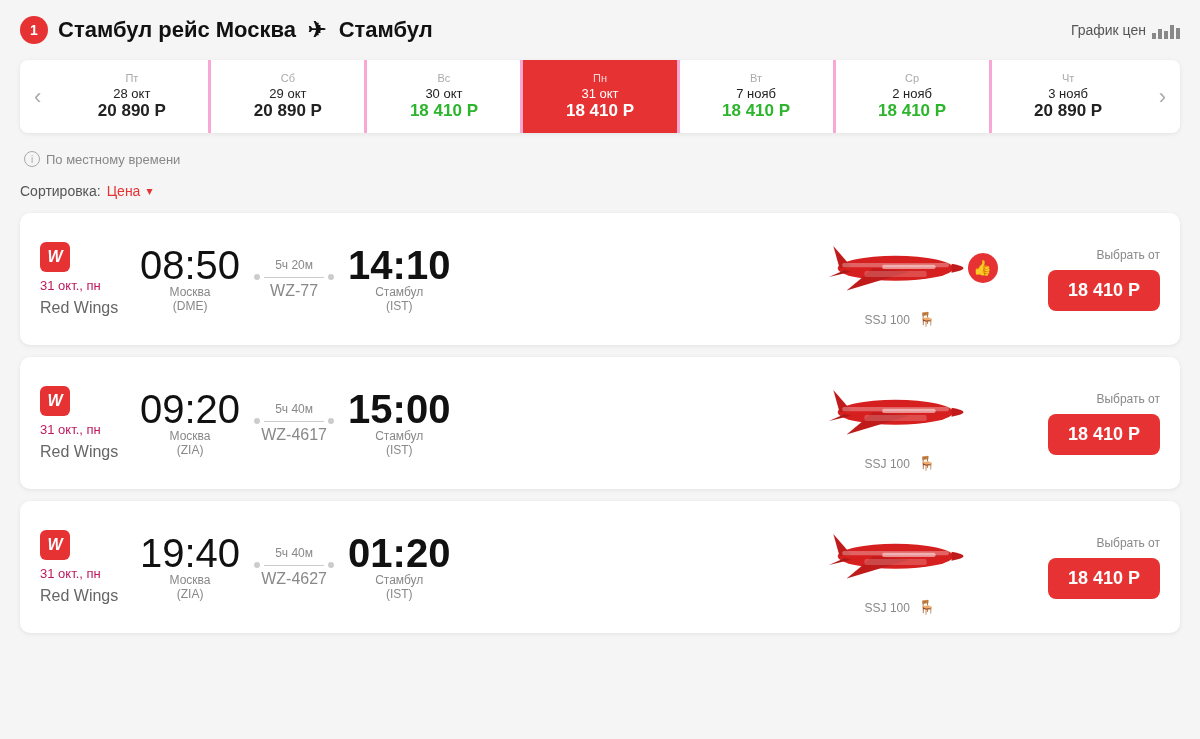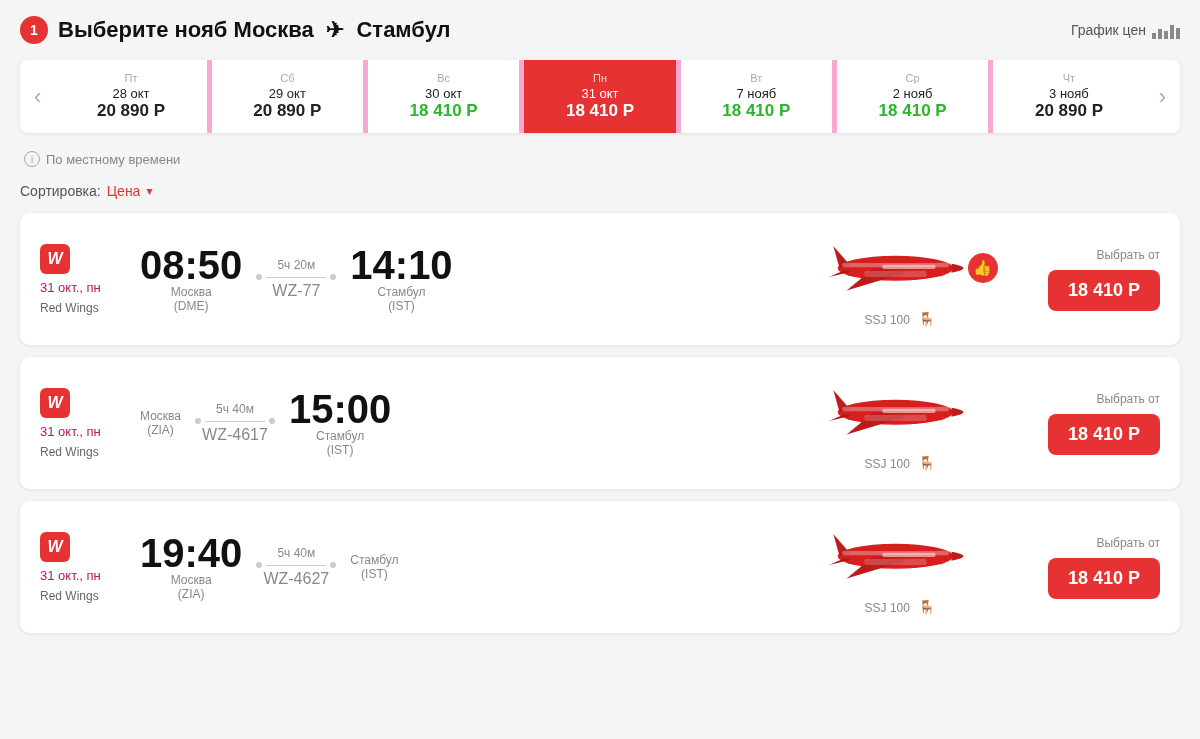--- a/index.html
+++ b/index.html
@@ -86,21 +86,21 @@
     }
     .date-items {
       display: flex;
       flex: 1;
     }
     .date-item {
       flex: 1;
       text-align: center;
       padding: 12px 8px;
       cursor: pointer;
-      border-right: 5px solid #f9a8d4;
+      border-right: 3px solid #f9a8d4;
     }
     .date-item:last-child { border-right: none; }
     .date-item.selected {
       background: #e63232;
       color: white;
     }
     .date-day-name {
       font-size: 11px;
       color: #aaa;
       margin-bottom: 2px;
@@ -178,38 +178,38 @@
       display: flex; align-items: center; justify-content: center;
       flex-shrink: 0;
     }
     .airline-logo-w {
       color: white;
       font-weight: 900;
       font-size: 16px;
       font-style: italic;
     }
     .flight-airline {
-      font-size: 12px;
+      font-size: 16px;
       color: #666;
     }
     .logo-date-col {
       display: flex;
       flex-direction: column;
       align-items: flex-start;
       gap: 6px;
       min-width: 100px;
     }
     .logo-row {
       display: flex;
       align-items: center;
       gap: 8px;
     }
     .depart-time {
       font-size: 40px;
-      font-weight: 700;
+      font-weight: 400;
       color: #111;
       line-height: 1;
     }
     .arrive-time {
       font-size: 40px;
       font-weight: 800;
       color: #111;
       line-height: 1;
     }
     .duration-col {
@@ -342,21 +342,21 @@
   </style>
 </head>
 <body>
 
 <div class="page">
 
   <div class="header">
     <div class="header-left">
       <div class="step-circle">1</div>
       <span class="header-title">
-        <span>Выберите нояб</span>
+        <span>Стамбул рейс</span>
         <span>Москва</span>
         <span style="margin:0 6px;">✈</span>
         <span>Стамбул</span>
       </span>
     </div>
     <button class="price-chart-btn">
       <span>График цен</span>
       <div class="chart-bars">
         <span style="height:6px"></span>
         <span style="height:10px"></span>
@@ -495,20 +495,21 @@
           <div class="airline-logo">
             <span class="airline-logo-w">W</span>
           </div>
         </div>
         <div class="flight-date">31 окт., пн</div>
         <div class="flight-airline">Red Wings</div>
       </div>
 
       <div class="flight-middle">
         <div class="dep-info">
+          <div class="depart-time">09:20</div>
           <div class="dep-city">Москва</div>
           <div class="dep-city">(ZIA)</div>
         </div>
 
         <div class="duration-col">
           <div class="duration-text">5ч 40м</div>
           <div class="duration-line">
             <div class="line-dot"></div>
             <div class="line-hr"></div>
             <div class="line-dot"></div>
@@ -578,20 +579,21 @@
           <div class="duration-text">5ч 40м</div>
           <div class="duration-line">
             <div class="line-dot"></div>
             <div class="line-hr"></div>
             <div class="line-dot"></div>
           </div>
           <div class="flight-no">WZ-4627</div>
         </div>
 
         <div class="arr-info">
+          <div class="arrive-time">01:20</div>
           <div class="arr-city">Стамбул</div>
           <div class="arr-city">(IST)</div>
         </div>
       </div>
 
       <div class="plane-img-col">
         <div class="plane-svg-wrap">
           <svg class="plane-drawing" viewBox="0 0 180 75" xmlns="http://www.w3.org/2000/svg">
 
             <ellipse cx="85" cy="40" rx="65" ry="14" fill="#d62020"></ellipse>

